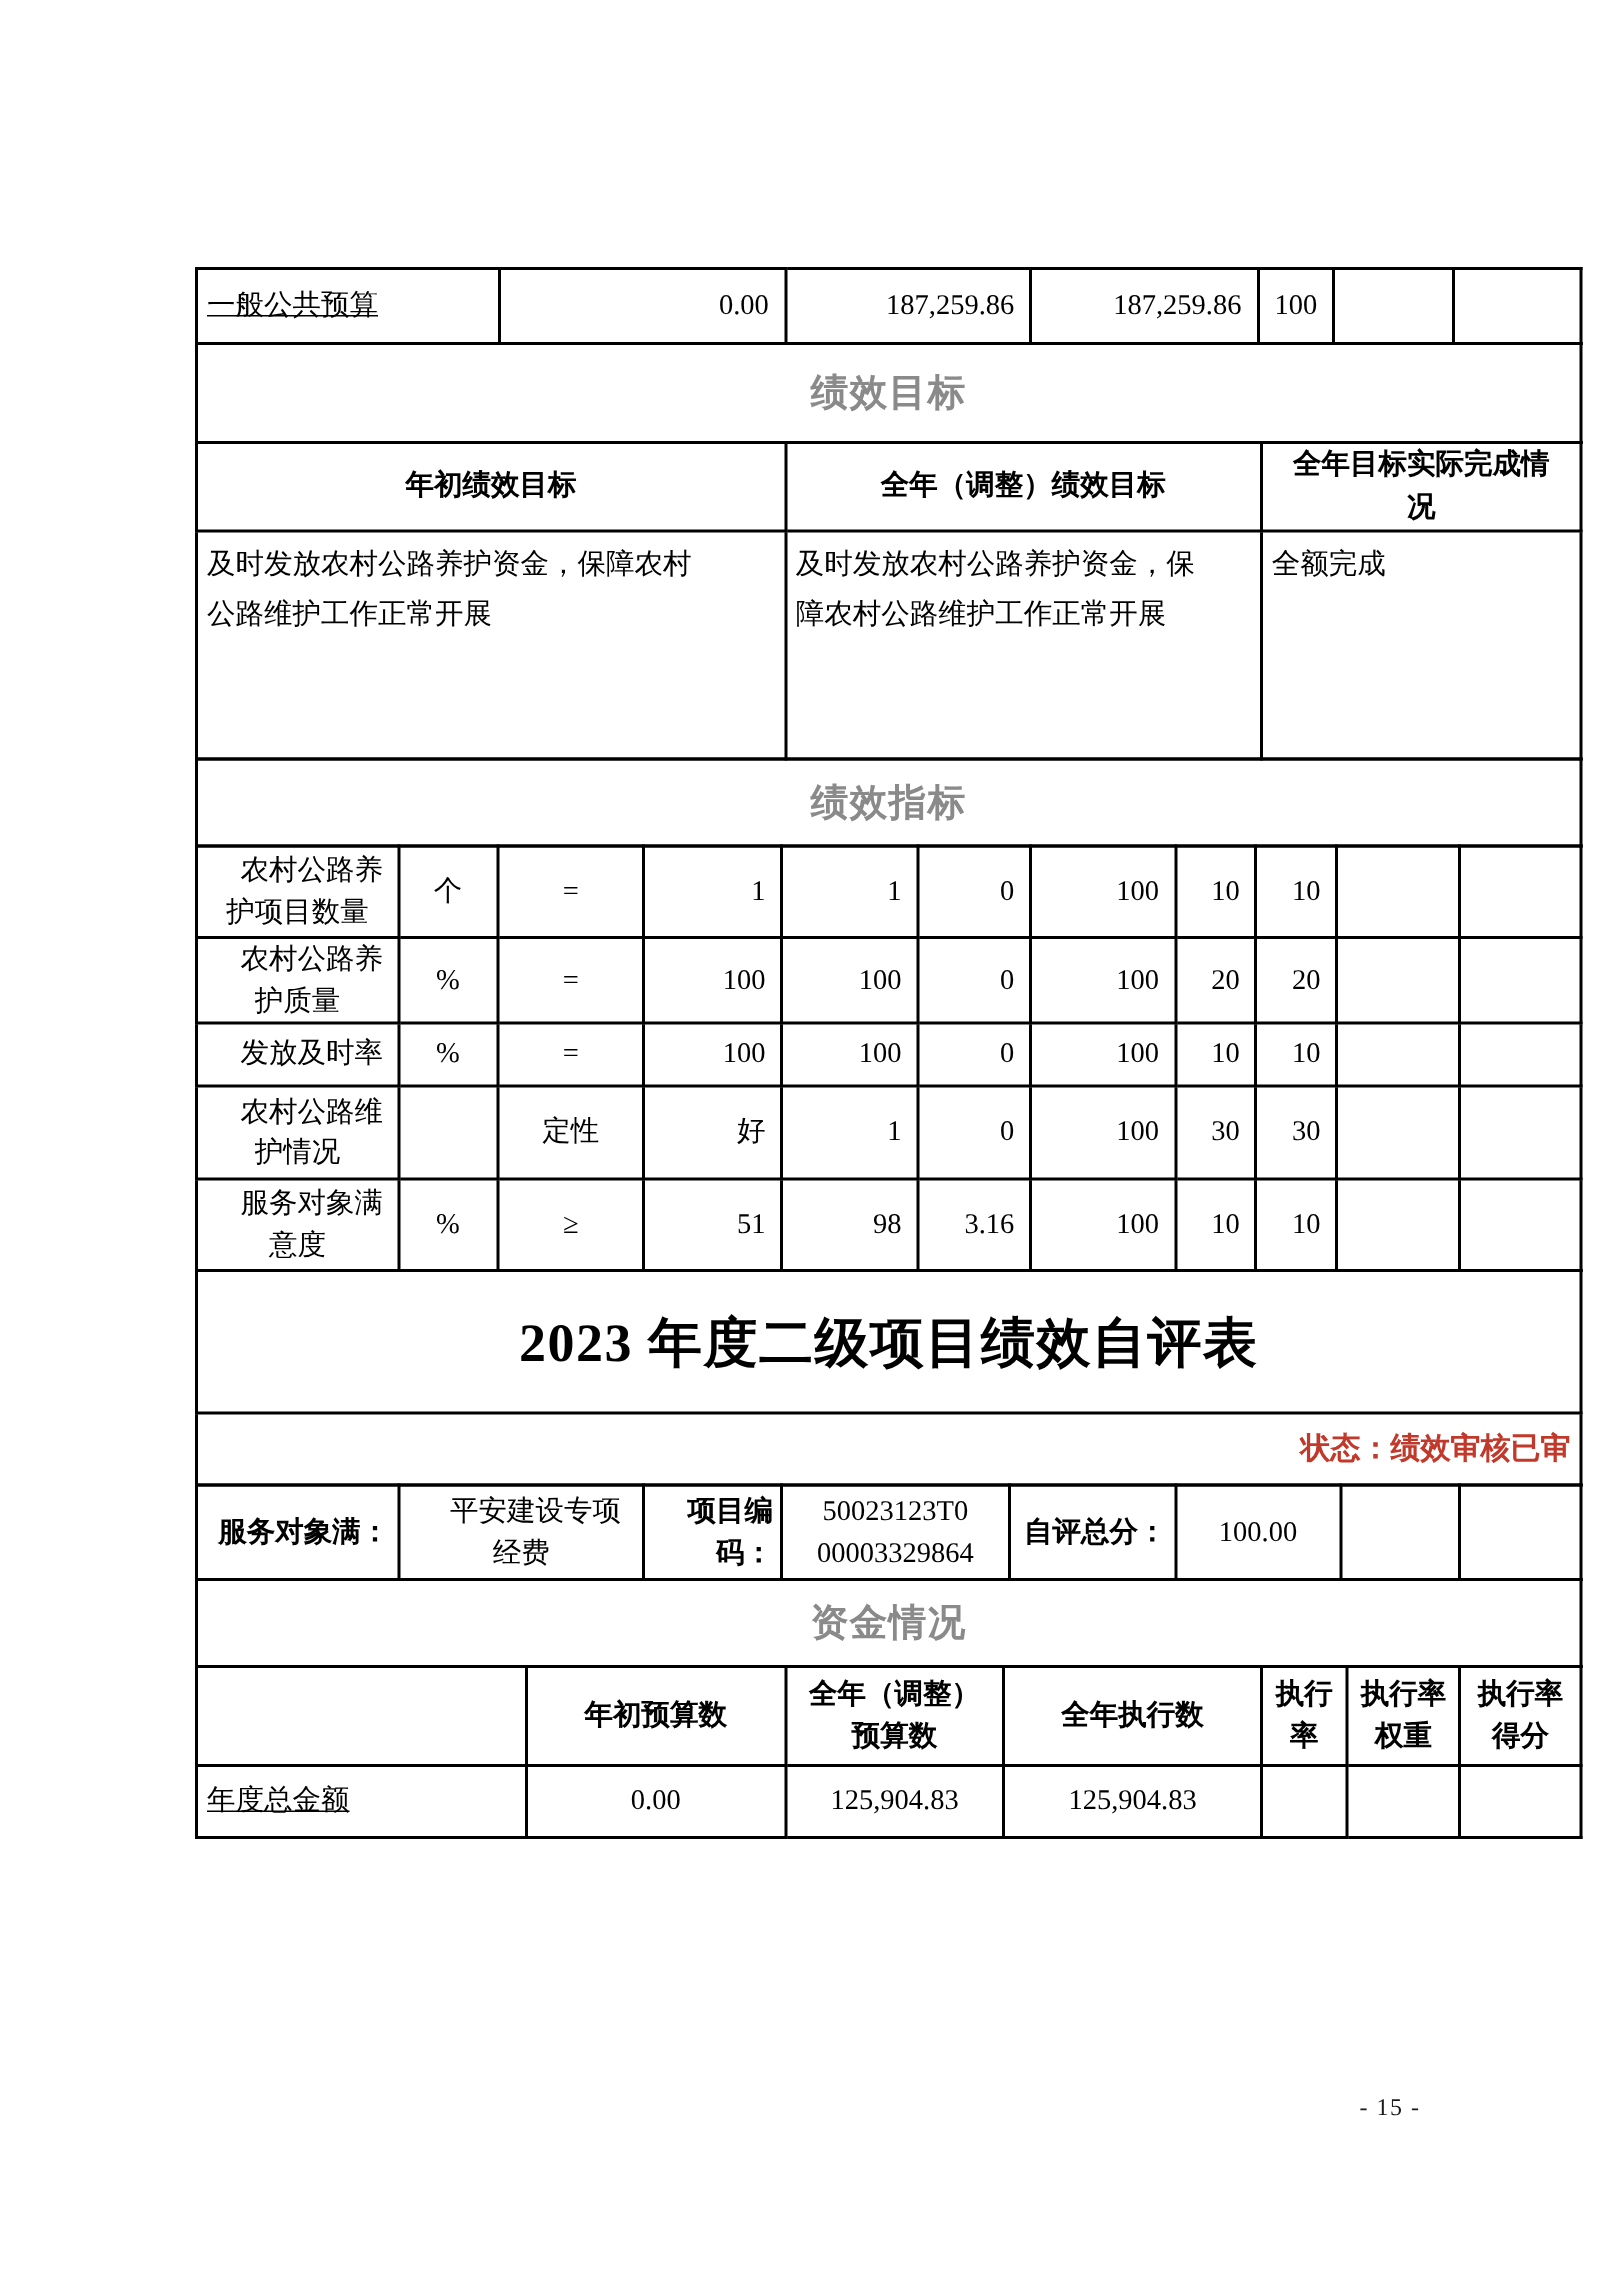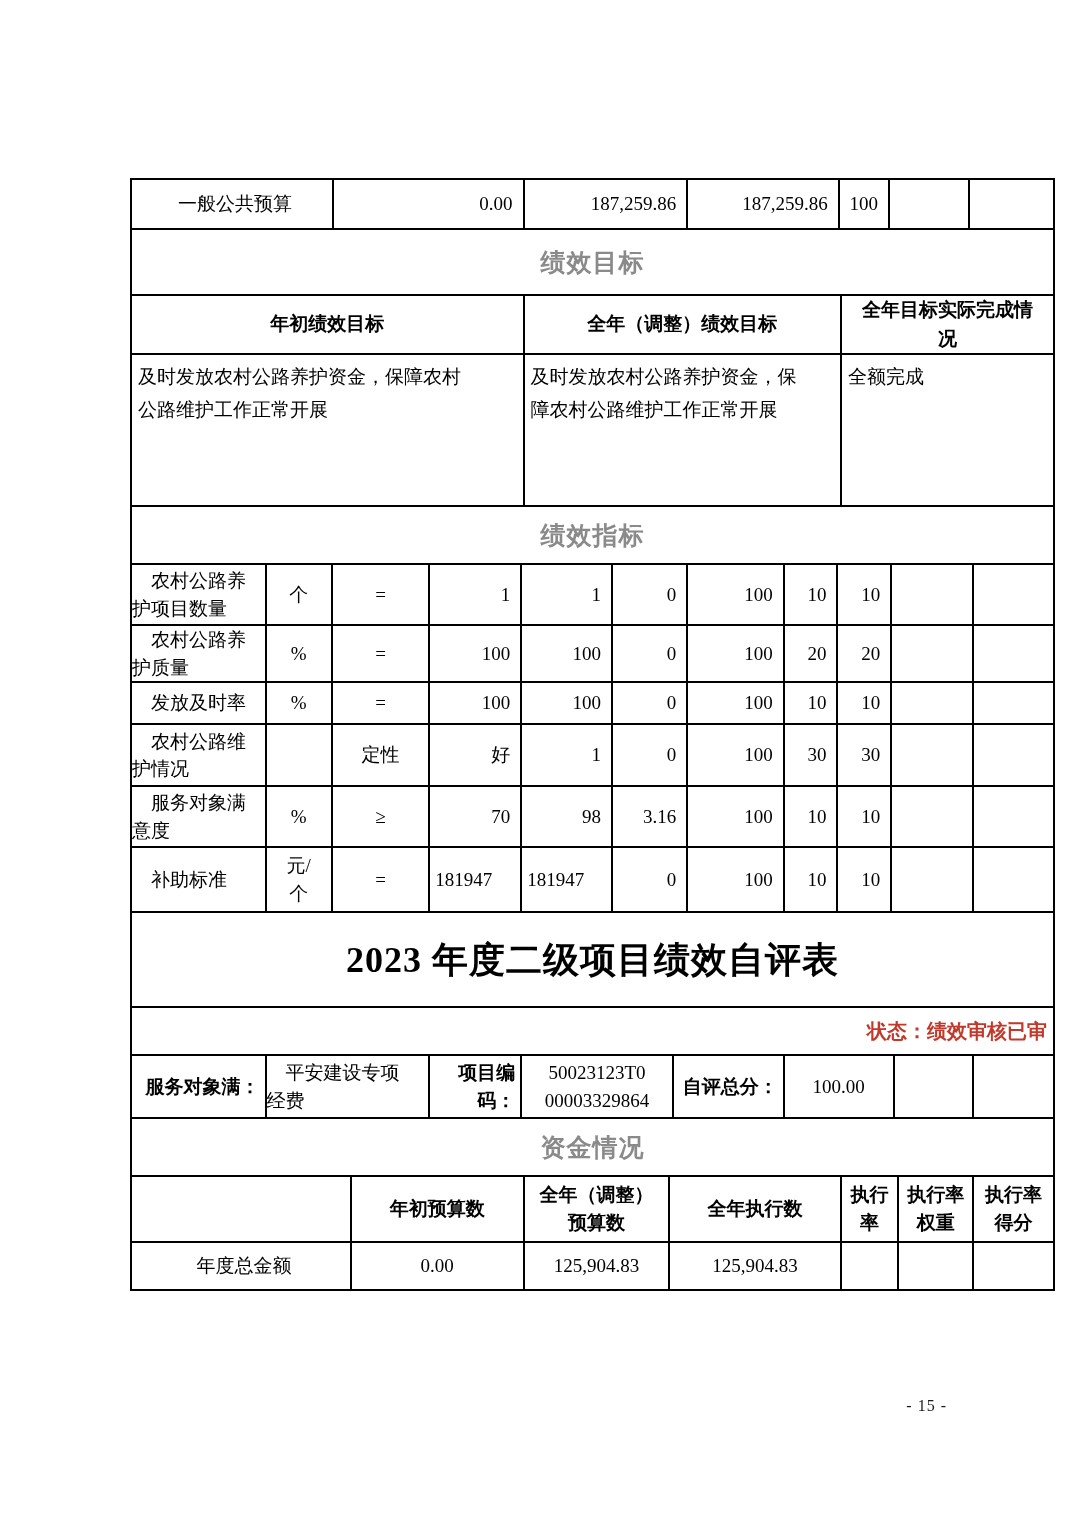--- a/index.html
+++ b/index.html
@@ -22,24 +22,24 @@
   .tbl td{
     border:2px solid #000;
     padding:0;
     vertical-align:middle;
     overflow:hidden;
     line-height:1.45;
   }
   
   .c{text-align:center;}
   .r{text-align:right;padding-right:10px !important;}
-  .l{text-align:center;padding-left:6px !important;}
+  .l{text-align:left;padding-left:6px !important;text-decoration:underline;}
   .ln{text-align:left;padding-left:5px !important;}
   .pre{white-space:pre-line;}
-  .indent{text-align:left;text-indent:19px;padding:2px 2px;margin-left:26px;}
+  .indent{text-align:center;text-indent:19px;padding:2px 2px;margin-left:26px;}
   .labelcell{font-weight:bold;text-align:right;padding-right:5px !important;white-space:pre-line;}
   
   .h48 td{height:48px;}
   .h64 td{height:64px;}
   .h57 td{height:57px;}
   .h145 td{height:145px;}
   .h56 td{height:56px;}
   .h62 td{height:62px;}
   .h59 td{height:59px;}
   .h54 td{height:54px;}
@@ -228,37 +228,23 @@
         <td class="r">30</td>
         <td class="r">30</td>
         <td></td>
         <td></td>
       </tr>
       <tr class="h59">
         <td class="indent pre">服务对象满
 意度</td>
         <td class="c pre">%</td>
         <td class="c">≥</td>
-        <td class="r">70</td>
+        <td class="r">51</td>
         <td class="r">98</td>
         <td class="r">3.16</td>
-        <td class="r">100</td>
-        <td class="r">10</td>
-        <td class="r">10</td>
-        <td></td>
-        <td></td>
-      </tr>
-      <tr class="h63">
-        <td class="indent pre">补助标准</td>
-        <td class="c pre">元/
-个</td>
-        <td class="c">=</td>
-        <td class="ln">181947</td>
-        <td class="ln">181947</td>
-        <td class="r">0</td>
         <td class="r">100</td>
         <td class="r">10</td>
         <td class="r">10</td>
         <td></td>
         <td></td>
       </tr>
     </tbody>
       </table>
 
     <table class="tbl">

